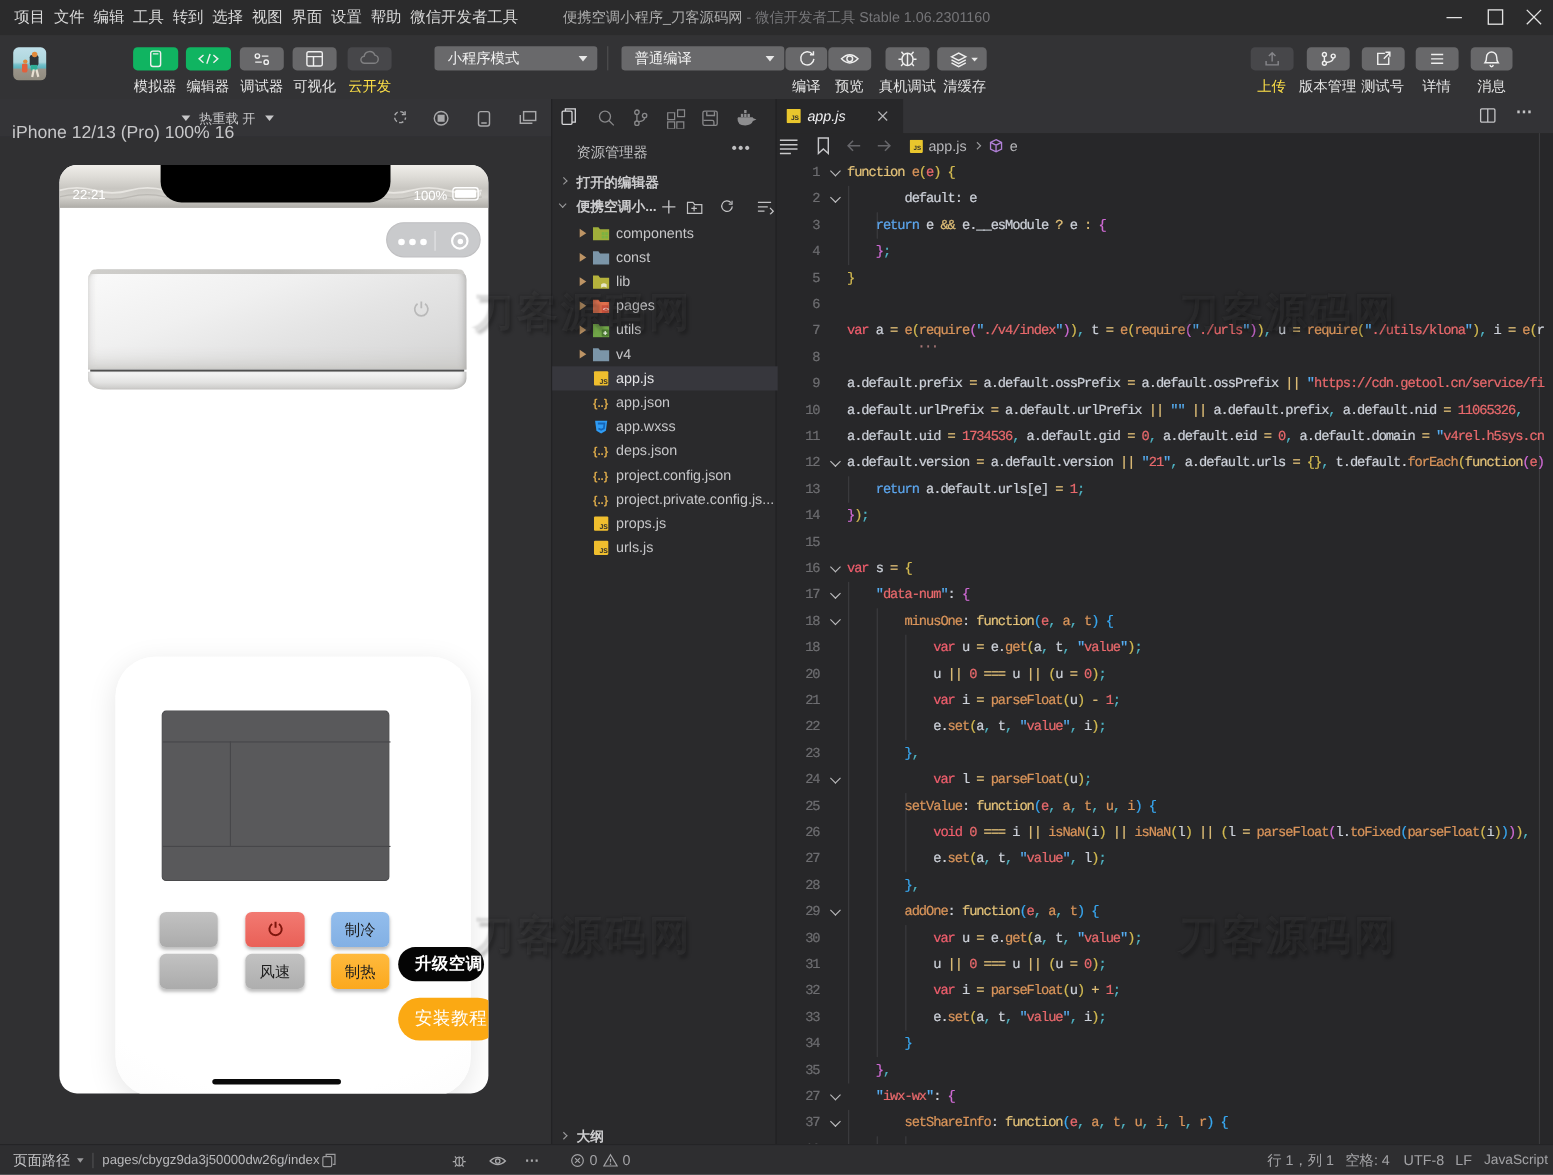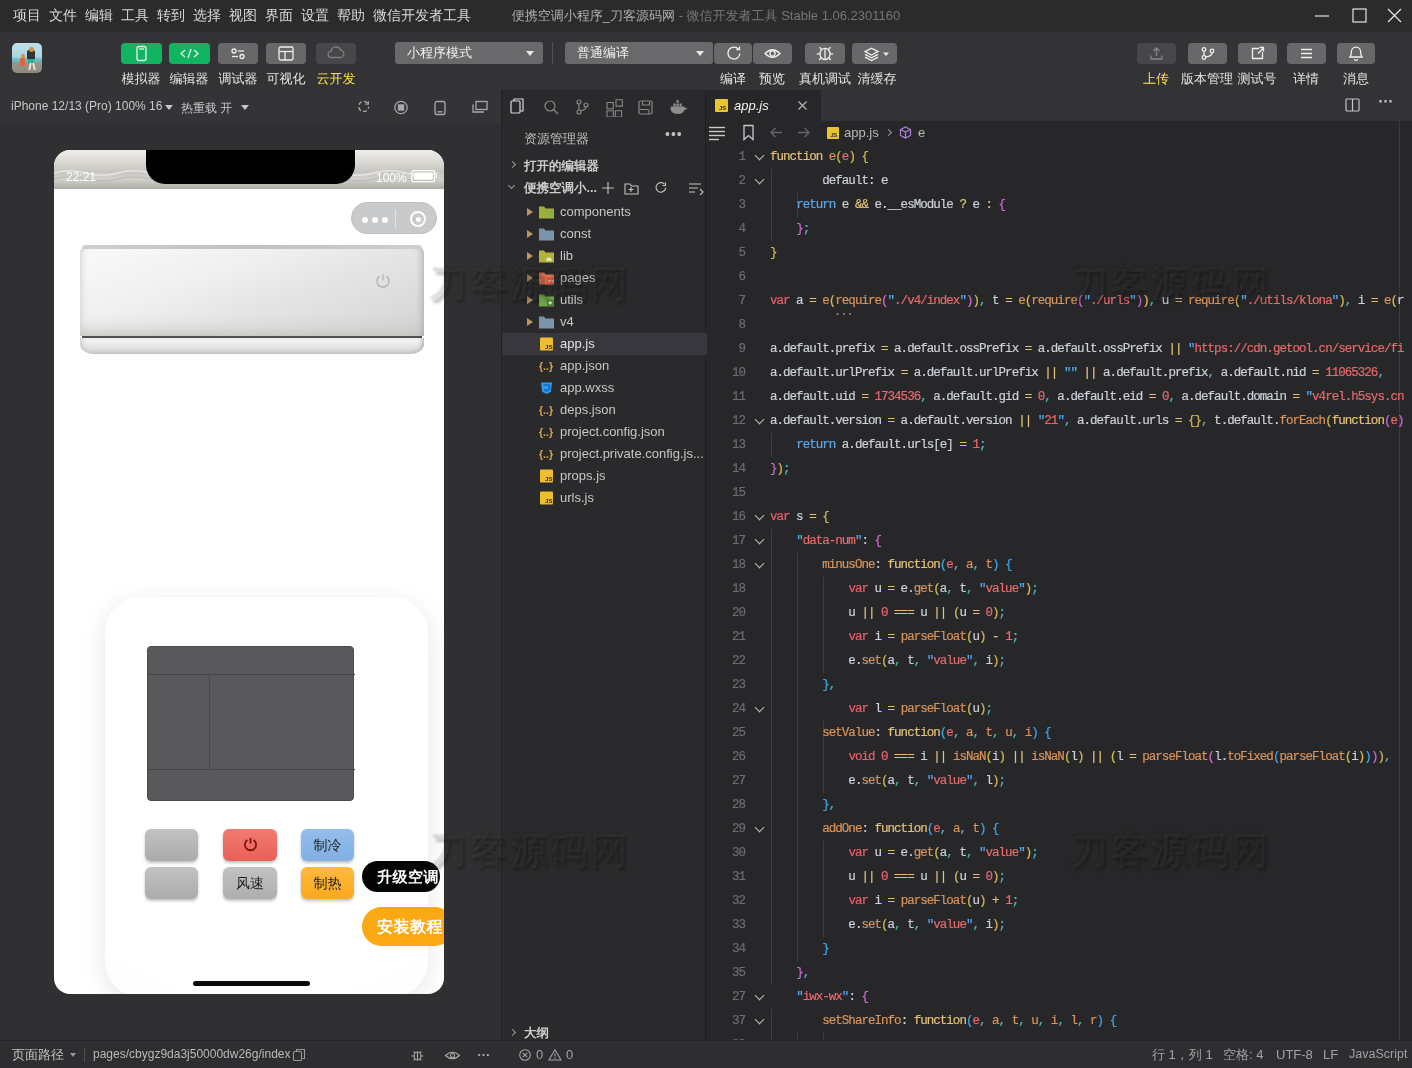--- a/index.html
+++ b/index.html
@@ -319,21 +319,21 @@
 <div class="L">    <span class="g2">}</span><span class="cc">,</span></div>
 <div class="L">    <span class="cq">"</span><span class="cs">iwx-wx</span><span class="cq">"</span>: <span class="g2">{</span></div>
 <div class="L">        <span class="co">setShareInfo</span>: <span class="cy">function</span><span class="g3">(</span><span class="cs">e</span><span class="cc">,</span> <span class="co">a</span><span class="cc">,</span> <span class="co">t</span><span class="cc">,</span> <span class="co">u</span><span class="cc">,</span> <span class="co">i</span><span class="cc">,</span> <span class="co">l</span><span class="cc">,</span> <span class="co">r</span><span class="g3">)</span> <span class="g3">{</span></div>
 <div class="L"></div>
 </div>
 </div>
 </div>
 
 <div id="sim">
 <div id="simhdr">
-  <span style="position:absolute;left:11px;top:9px;font-size:12px">iPhone 12/13 (Pro) 100% 16</span>
+  <span style="position:absolute;left:11px;top:22px;font-size:16px">iPhone 12/13 (Pro) 100% 16</span>
   <div style="position:absolute;left:165px;top:15px;width:0;height:0;border-left:4px solid transparent;border-right:4px solid transparent;border-top:5px solid #c7c7c9"></div>
   <span style="position:absolute;left:181px;top:10px;font-size:12px">热重载 开</span>
   <div style="position:absolute;left:241px;top:15px;width:0;height:0;border-left:4px solid transparent;border-right:4px solid transparent;border-top:5px solid #c7c7c9"></div>
   <svg style="position:absolute;left:352px;top:9px" width="140" height="17" viewBox="0 0 140 17">
     <g stroke="#a8a8aa" fill="none" stroke-width="1.3">
     <path d="M15.5 4.2a5 5 0 1 0 1.2 3.6" stroke-dasharray="4 2.2"></path>
     <path d="M16.3 2.2v3h-3" fill="none"></path>
     <circle cx="49" cy="8.5" r="6.2"></circle>
             <rect x="45.8" y="5.3" width="6.4" height="6.4" fill="#a8a8aa" stroke="none"></rect>
     <rect x="83" y="2.5" width="10" height="13" rx="2"></rect>
@@ -392,21 +392,21 @@
             <path d="M8.5 2v5.5" stroke="#7e150c" stroke-width="1.8" fill="none"></path>
             <path d="M5.4 4a5.6 5.6 0 1 0 6.2 0" stroke="#7e150c" stroke-width="1.8" fill="none"></path>
           </svg>
   </div>
   <div style="position:absolute;left:247px;top:679px;width:53px;height:32px;border-radius:6px;background:linear-gradient(180deg,#93bdec,#82b0e4);box-shadow:0 2px 3px rgba(0,0,0,0.25);text-align:center;line-height:32px;font-size:14px;color:#1d1d1d">制冷</div>
   <div style="position:absolute;left:91px;top:717px;width:53px;height:32px;border-radius:6px;background:linear-gradient(180deg,#c2c2c2,#ababab);box-shadow:0 2px 3px rgba(0,0,0,0.25)"></div>
   <div style="position:absolute;left:169px;top:717px;width:54px;height:32px;border-radius:6px;background:linear-gradient(180deg,#c2c2c2,#aeaeae);box-shadow:0 2px 3px rgba(0,0,0,0.25);text-align:center;line-height:32px;font-size:14px;color:#1d1d1d">风速</div>
   <div style="position:absolute;left:247px;top:717px;width:53px;height:32px;border-radius:6px;background:linear-gradient(180deg,#ffba3e,#fba81d);box-shadow:0 2px 3px rgba(0,0,0,0.25);text-align:center;line-height:32px;font-size:14px;color:#1d1d1d">制热</div>
 
   <div style="position:absolute;left:308px;top:711px;width:78px;height:31px;border-radius:16px;background:#050505;color:#fff;font-size:15px;font-weight:bold;line-height:31px;padding-left:15px;letter-spacing:0.5px">升级空调</div>
-  <div style="position:absolute;left:308px;top:757px;width:92px;height:39px;border-radius:20px;background:#fba913;color:#fff;font-size:16px;font-weight:bold;line-height:39px;padding-left:15px;letter-spacing:0.5px">安装教程</div>
+  <div style="position:absolute;left:308px;top:757px;width:92px;height:39px;border-radius:20px;background:#fba913;color:#fff;font-size:16px;font-weight:normal;line-height:39px;padding-left:15px;letter-spacing:0.5px">安装教程</div>
 
   <div style="position:absolute;left:139px;top:831px;width:117px;height:4.5px;border-radius:2.5px;background:#0a0a0a"></div>
 </div>
 </div>
 
 <div id="explorer">
 <svg style="position:absolute;left:6px;top:7px" width="190" height="20" viewBox="0 0 190 20">
  <g stroke="#d8d8da" fill="none" stroke-width="1.2">
   <rect x="3" y="4" width="9" height="12" rx="1"></rect>
           <path d="M6 4V2h9v12h-3"></path>

